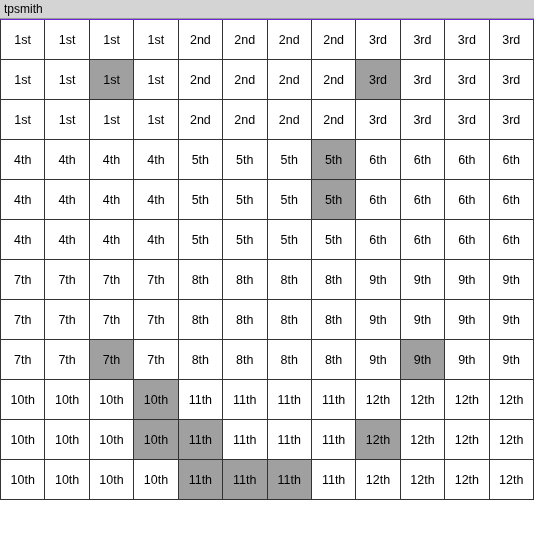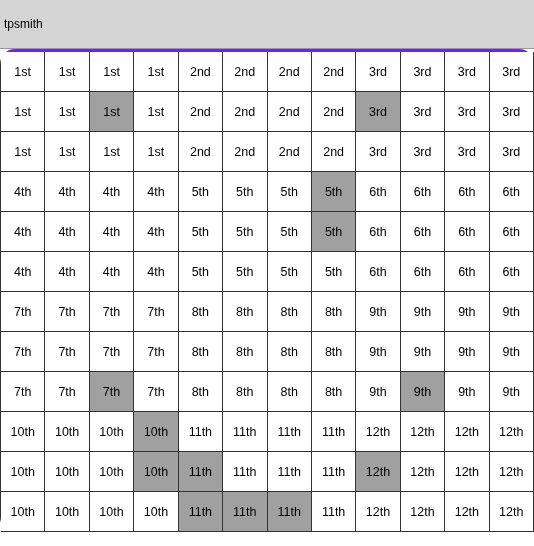--- a/index.html
+++ b/index.html
@@ -6,30 +6,29 @@
     body {
       font-family: Arial, sans-serif;
       font-size: 13px;
       background: #fff;
       width: 534px;
       height: 546px;
       overflow: hidden;
     }
     .title-bar {
       background: #d4d4d4;
-      padding: 17px 4px;
+      padding: 2px 4px;
       font-size: 12px;
       border-bottom: 1px solid #999;
     }
     .grid-container {
       display: grid;
       grid-template-columns: repeat(12, 1fr);
       border-left: 1px solid #333;
-      border-top: 3px solid #6d28d9;
-      border-radius: 15px;
+      border-top: 1px solid #6d28d9;
     }
     .cell {
       border-right: 1px solid #333;
       border-bottom: 1px solid #333;
       text-align: center;
       padding: 4px 2px;
       font-size: 12.5px;
       background: #fff;
       min-height: 40px;
       display: flex;

